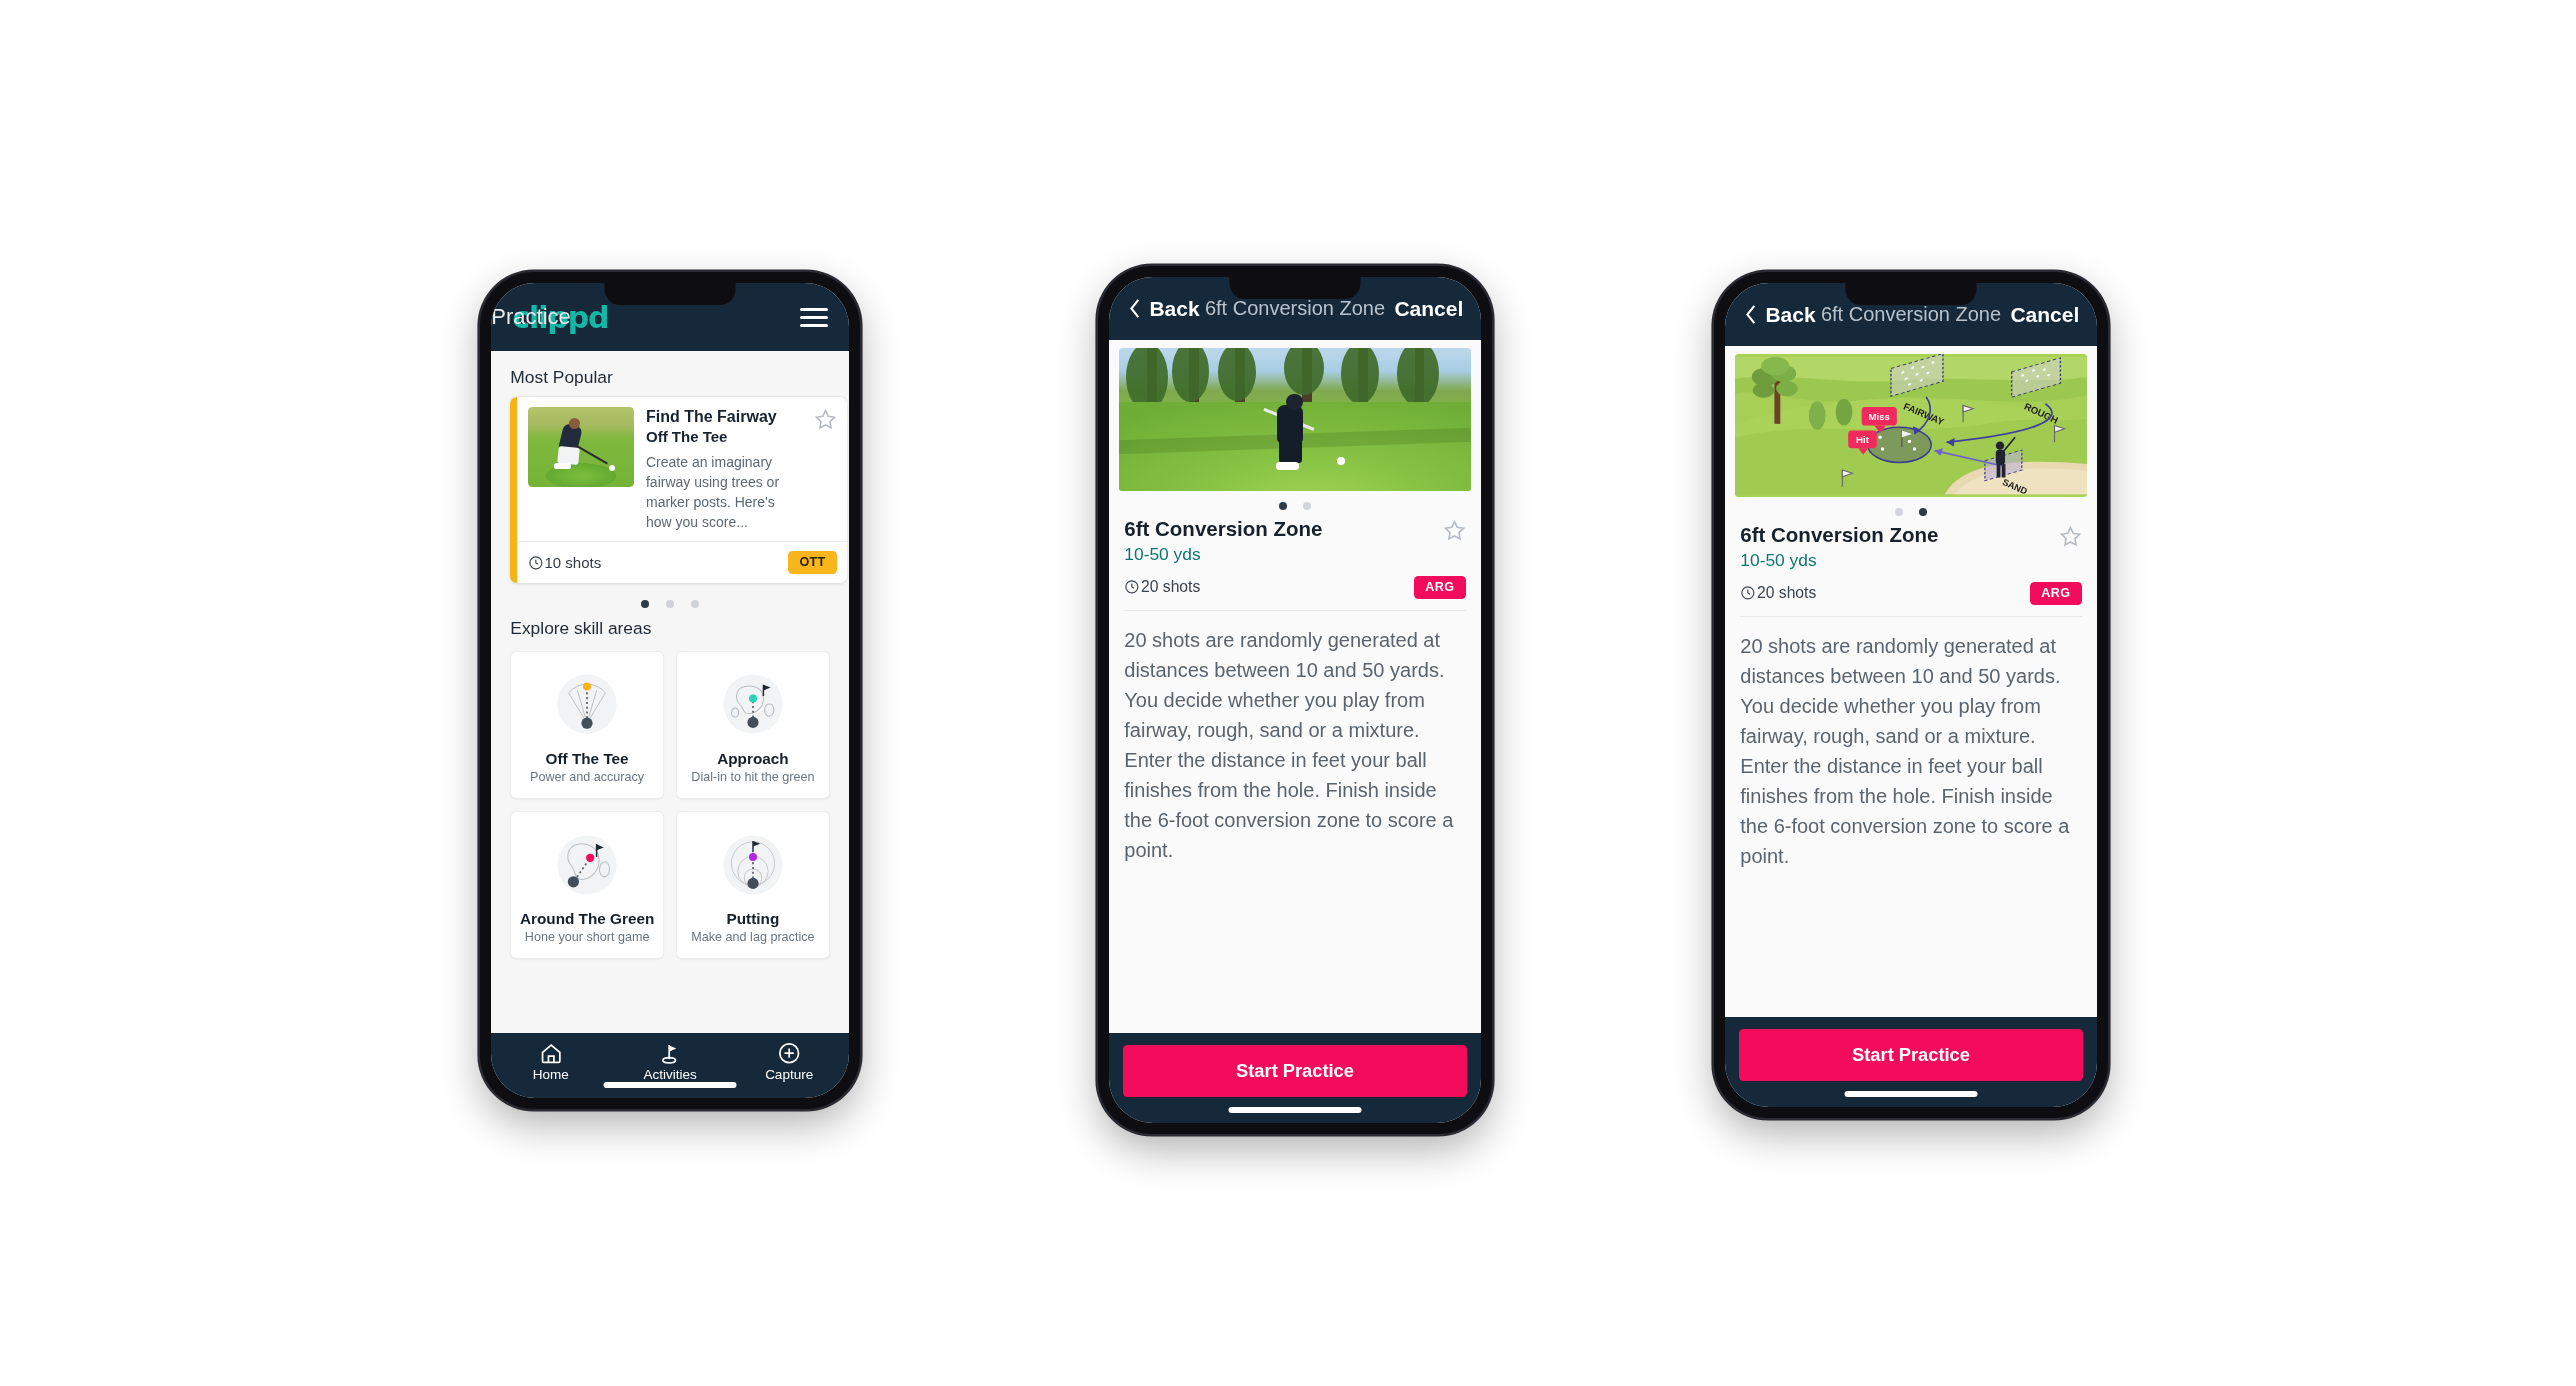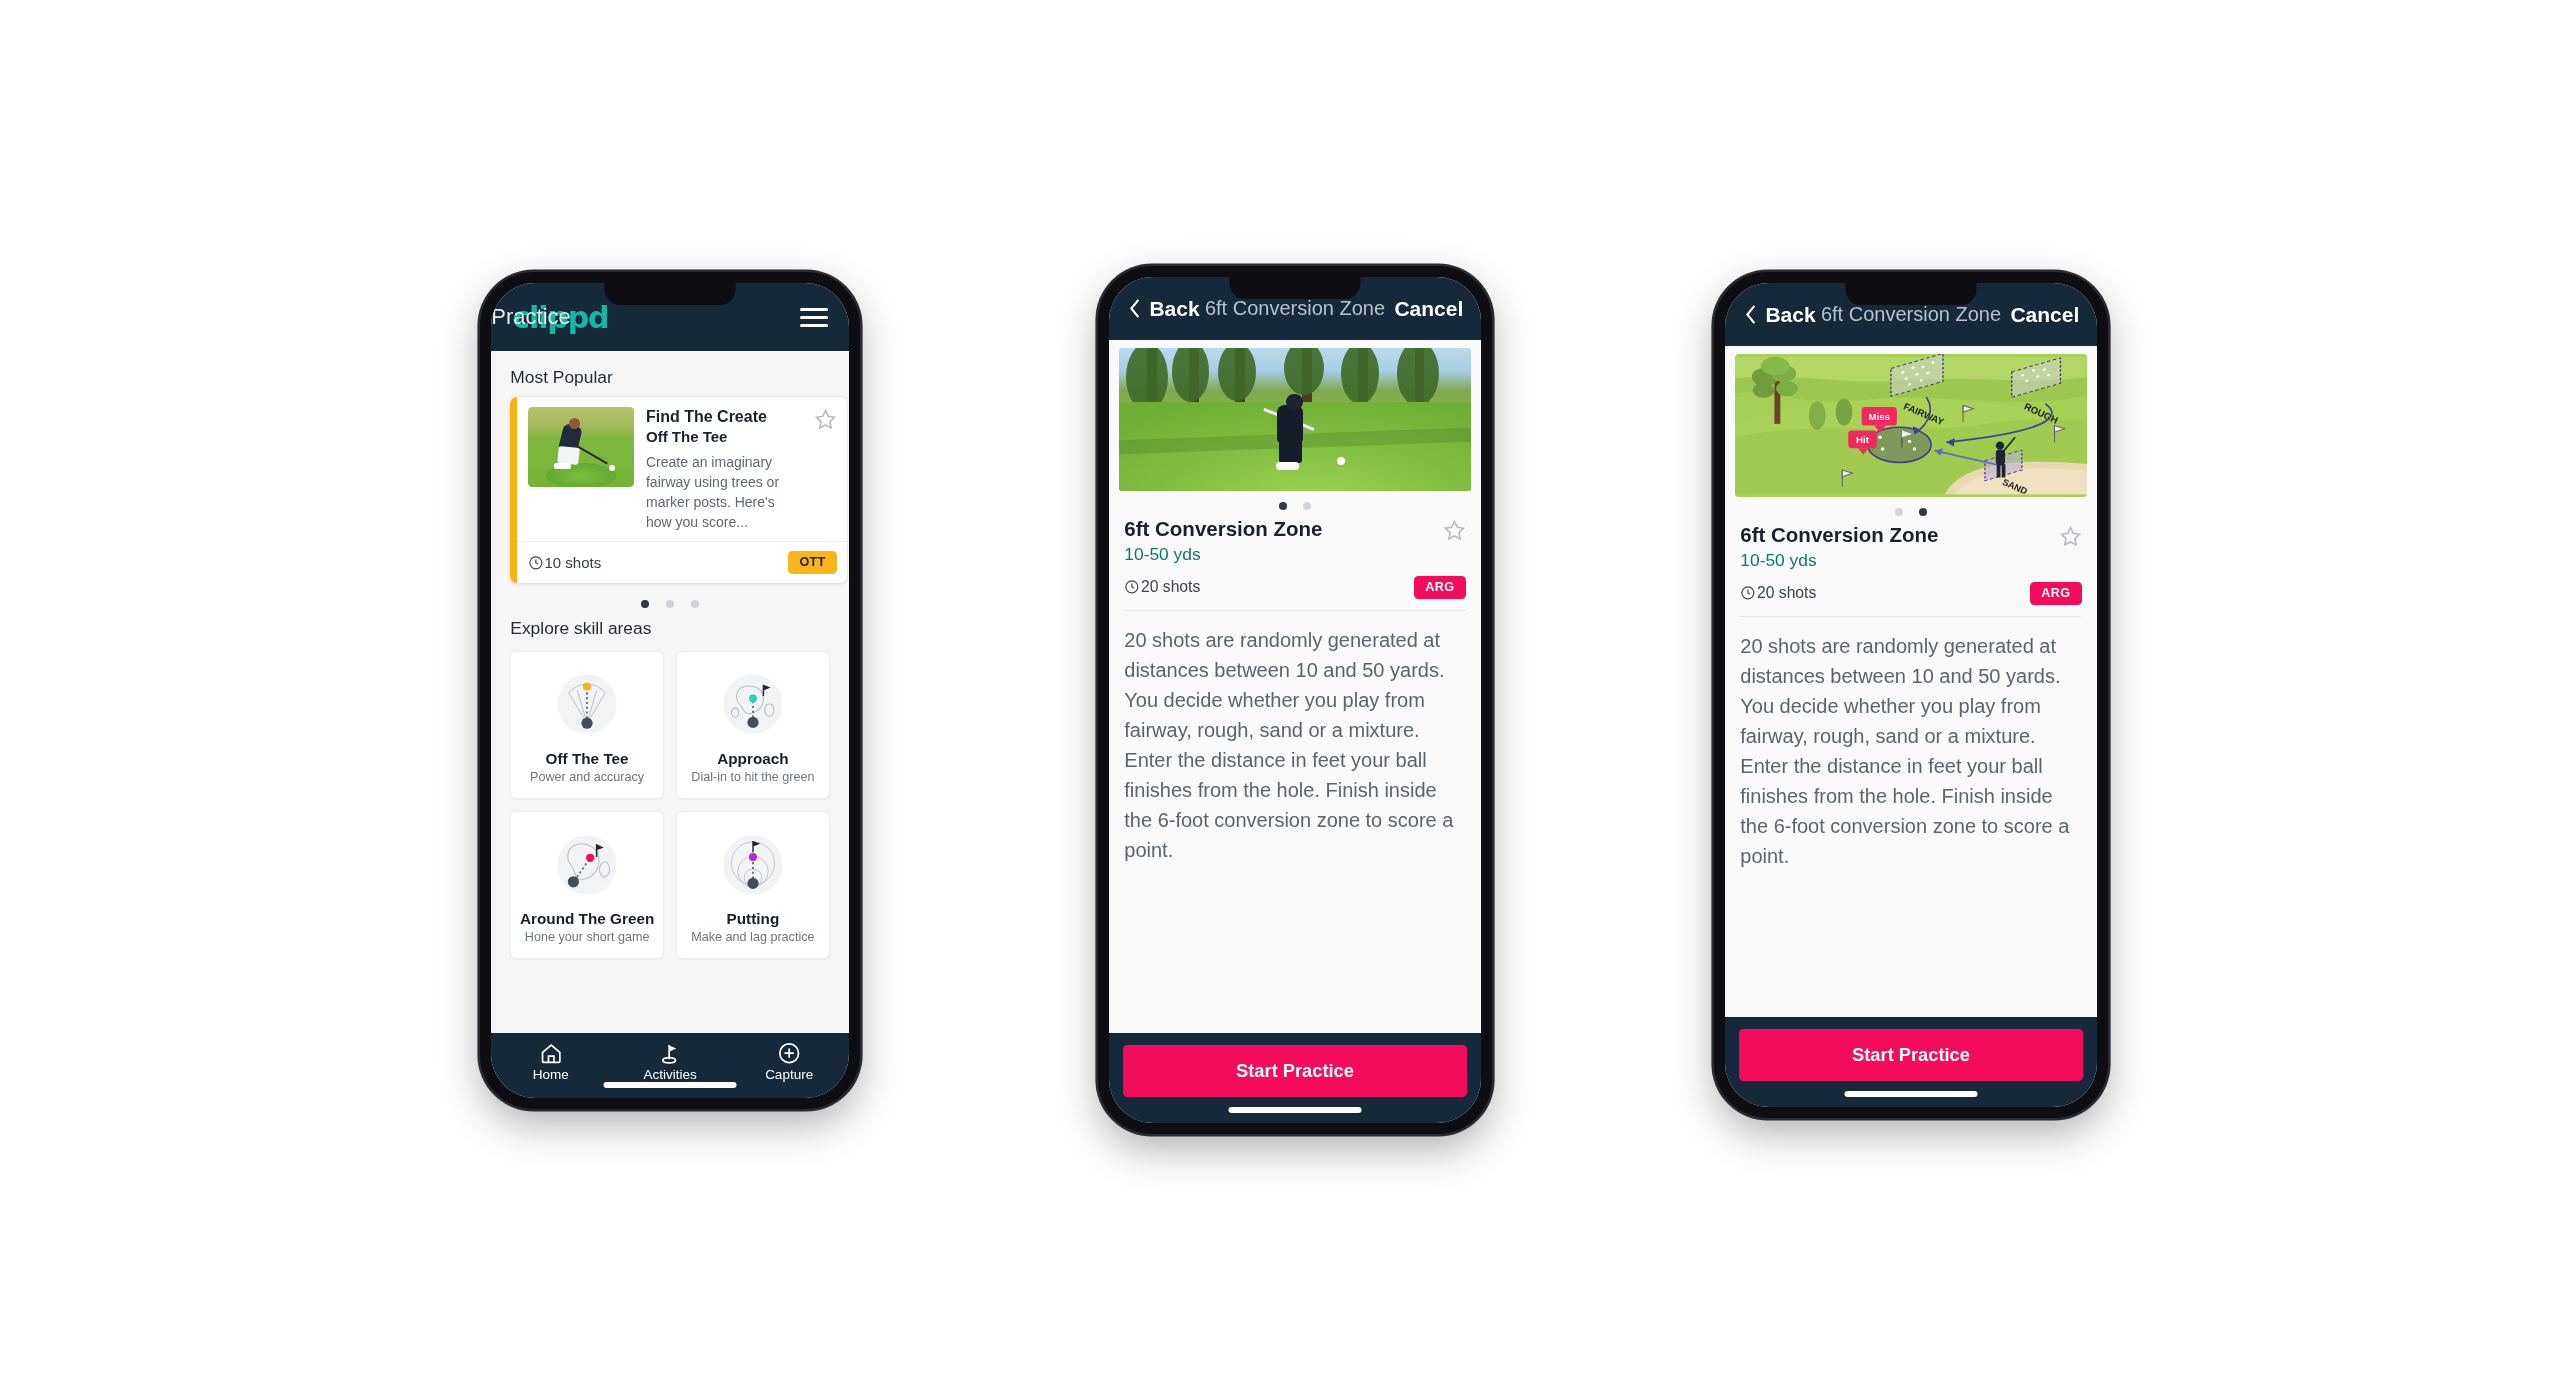--- a/index.html
+++ b/index.html
@@ -248,21 +248,21 @@
               <div class="card-top">
                 <div class="thumb">
                   <div class="golfer-body"></div>
                     <div class="golfer-head"></div>
                   <div class="golfer-legs"></div>
                     <div class="golfer-shoe"></div>
                   <div class="club"></div>
                     <div class="ball"></div>
                 </div>
                 <div class="card-text">
-                  <div class="card-title">Find The Create</div>
+                  <div class="card-title">Find The Fairway</div>
                   <div class="card-sub">Off The Tee</div>
                   <div class="card-desc">Create an imaginary fairway using trees or marker posts. Here's how you score...</div>
                 </div>
                 <svg class="star" viewBox="0 0 24 24" fill="none" stroke="#b4bbc2" stroke-width="1.7">
                   <path d="M12 2.8l2.9 5.9 6.5.95-4.7 4.6 1.1 6.5L12 17.7l-5.8 3.05 1.1-6.5-4.7-4.6 6.5-.95z"></path>
                 </svg>
               </div>
               <div class="card-foot">
                 <div class="shots">
                   <svg class="clock" viewBox="0 0 24 24" fill="none" stroke="#3a444f" stroke-width="1.8">

